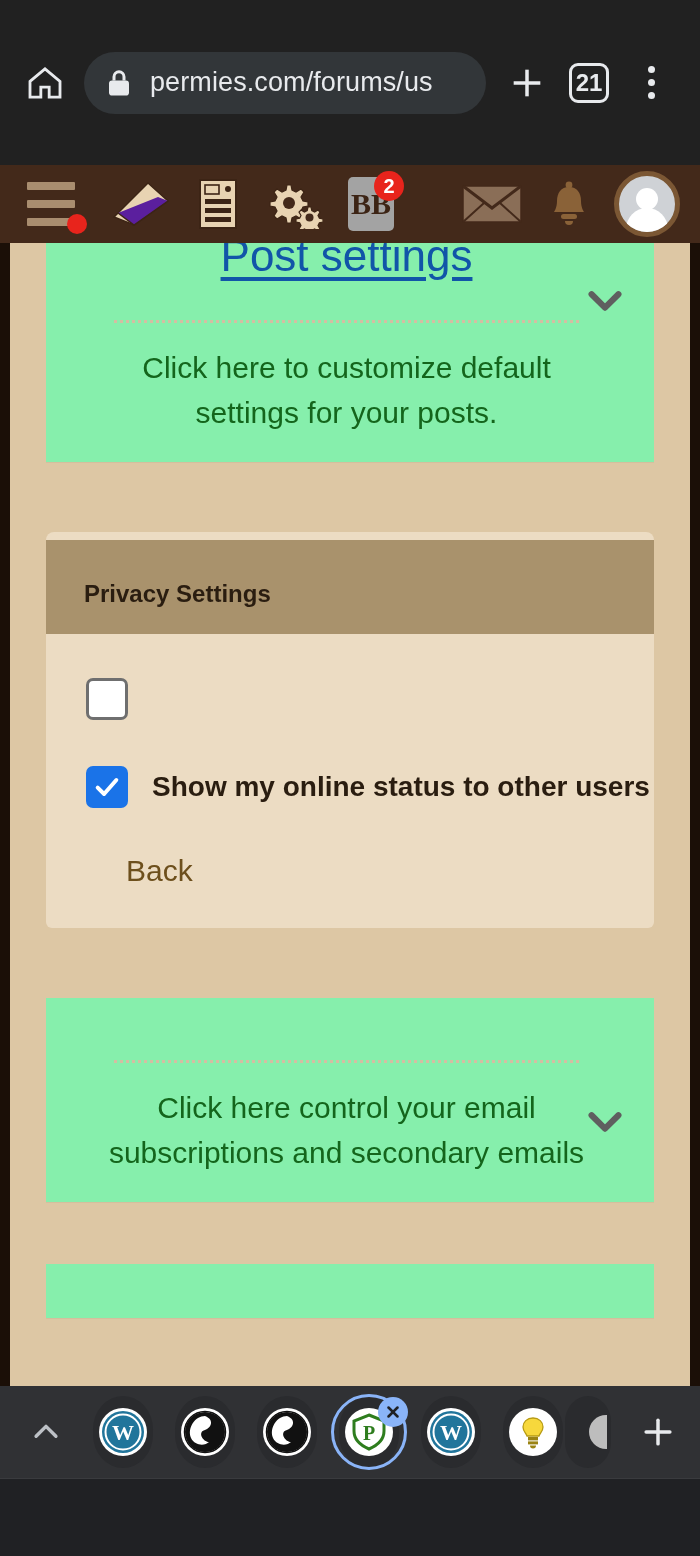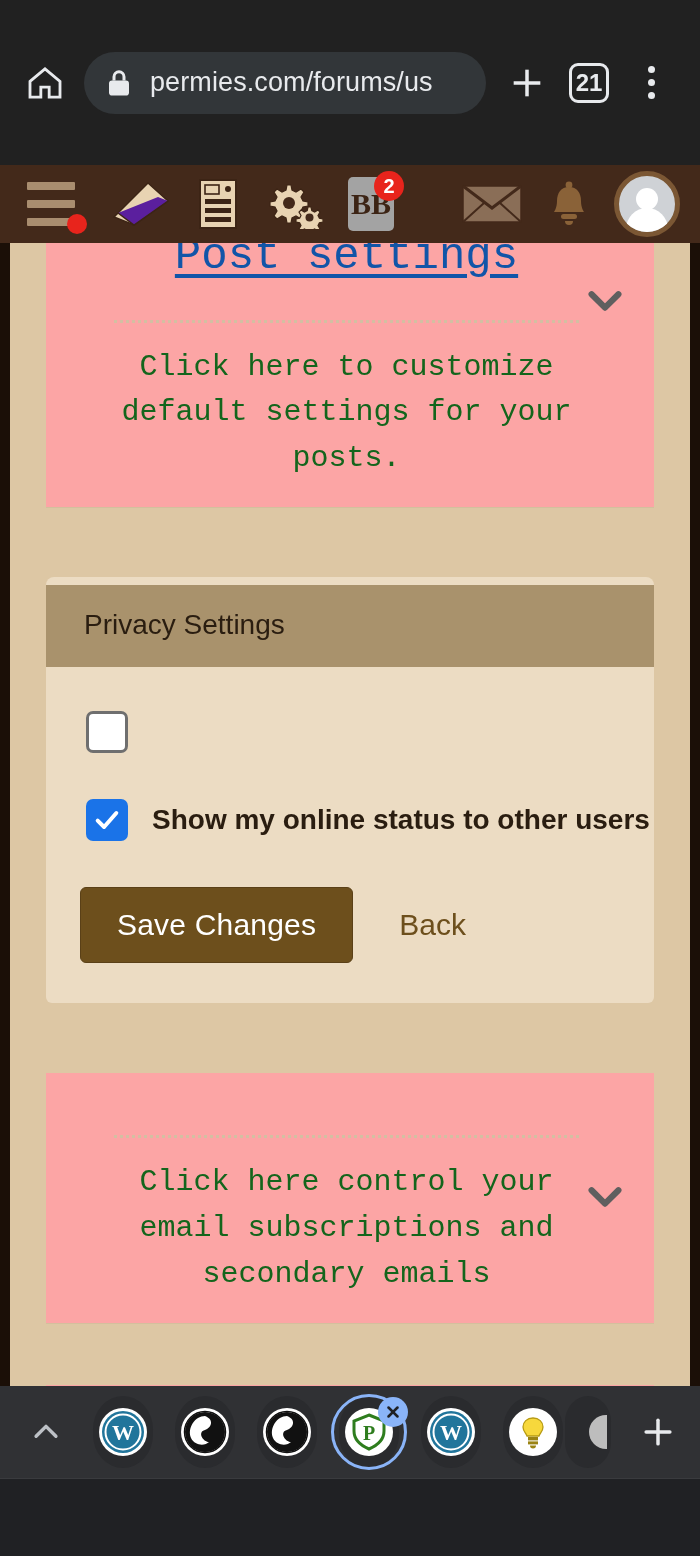--- a/index.html
+++ b/index.html
@@ -78,25 +78,24 @@
   
   .viewport {
     position: absolute; top: 243px; left: 0; right: 0; bottom: 170px;
     background: #1b0f07; overflow: hidden;
   }
   .page {
     position:absolute; top:0; left: 10px; right: 10px; bottom: 0;
     background: #ddc7a4; padding: 0 36px;
   }
   .acc-card {
-    background: #fca5a5; margin: 0 0 0 0;
+    background: #86efac; margin: 0 0 0 0;
     box-shadow: 0 1px 0 rgba(0,0,0,.04);
     position: relative;
     padding: 0 29px 26px 22px;
-    font-family: Liberation Mono, monospace;
   }
   .acc-title {
     text-align:center; padding-top: 6px;
     font-size: 44px; color: #1155a8; text-decoration: underline;
     text-underline-offset: 6px; font-weight: normal; line-height: 1.15;
   }
   .acc-divider {
     border-top: 3px dotted #d3bfa2; margin: 38px 46px 0 46px;
   }
   .acc-desc {
@@ -111,21 +110,21 @@
   .gap-md { height: 62px; }
 
   
   .panel {
     background: #ecdcc3; border-radius: 8px 8px 6px 6px; overflow: hidden;
   }
   .panel-head {
     background: #a9926c; padding: 24px 38px 26px 38px;
     margin: 8px 0 0 0;
   }
-  .panel-head-title { font-size: 28px; font-weight: normal; color: #2a1d10; }
+  .panel-head-title { font-size: 24px; font-weight: bold; color: #2a1d10; margin-top: 16px; }
   .panel-body { padding: 44px 0 40px 0; }
   .check-row { display:flex; align-items:center; padding: 0 0 0 40px; margin-bottom: 46px; }
   .cbox {
     width: 42px; height: 42px; border-radius: 7px; flex: 0 0 42px;
     display:flex; align-items:center; justify-content:center; margin-right: 24px;
   }
   .cbox.off { background: #fff; border: 3px solid #6f6f6f; }
   .cbox.on { background: #1a73e8; }
   .check-label { font-size: 28px; font-weight: bold; color: #2a1d10; }
   .btn-row { display:flex; align-items:center; padding: 0 0 0 34px; margin-top: 8px; }
@@ -303,21 +302,20 @@
           <div class="check-row">
             <span class="cbox on">
               <svg width="28" height="28" viewBox="0 0 24 24" fill="none" stroke="#ffffff" stroke-width="3.4" stroke-linecap="round" stroke-linejoin="round">
                 <polyline points="4,12.5 9.5,18 20,6"></polyline>
               </svg>
             </span>
             <span class="check-label">Show my online status to other users</span>
           </div>
 
           <div class="btn-row">
-            <span class="btn-save">Save Changes</span>
             <span class="btn-back">Back</span>
           </div>
         </div>
       </div>
 
       <div class="gap-lg"></div>
 
       <div class="acc-card" style="padding-top:24px;">
         <div class="acc-divider"></div>
         <span class="chev" style="top: 100px;">

